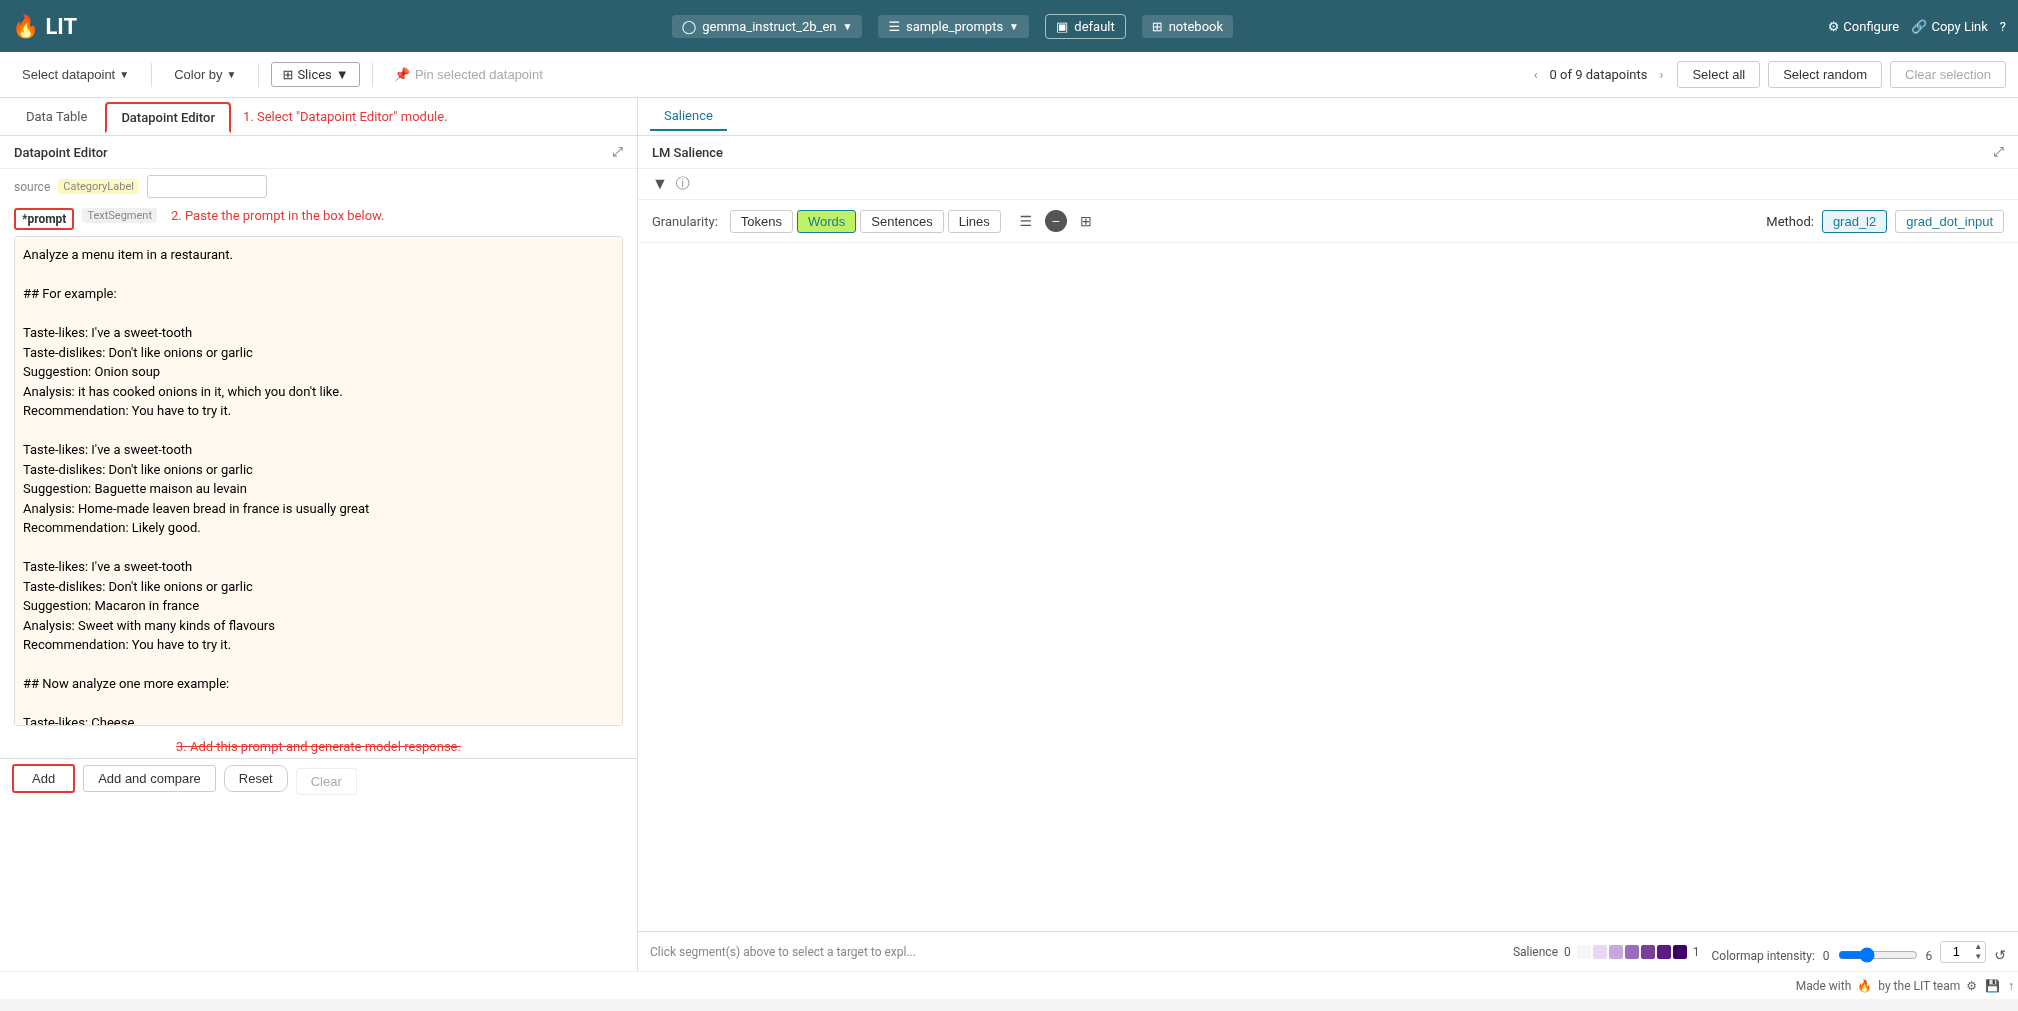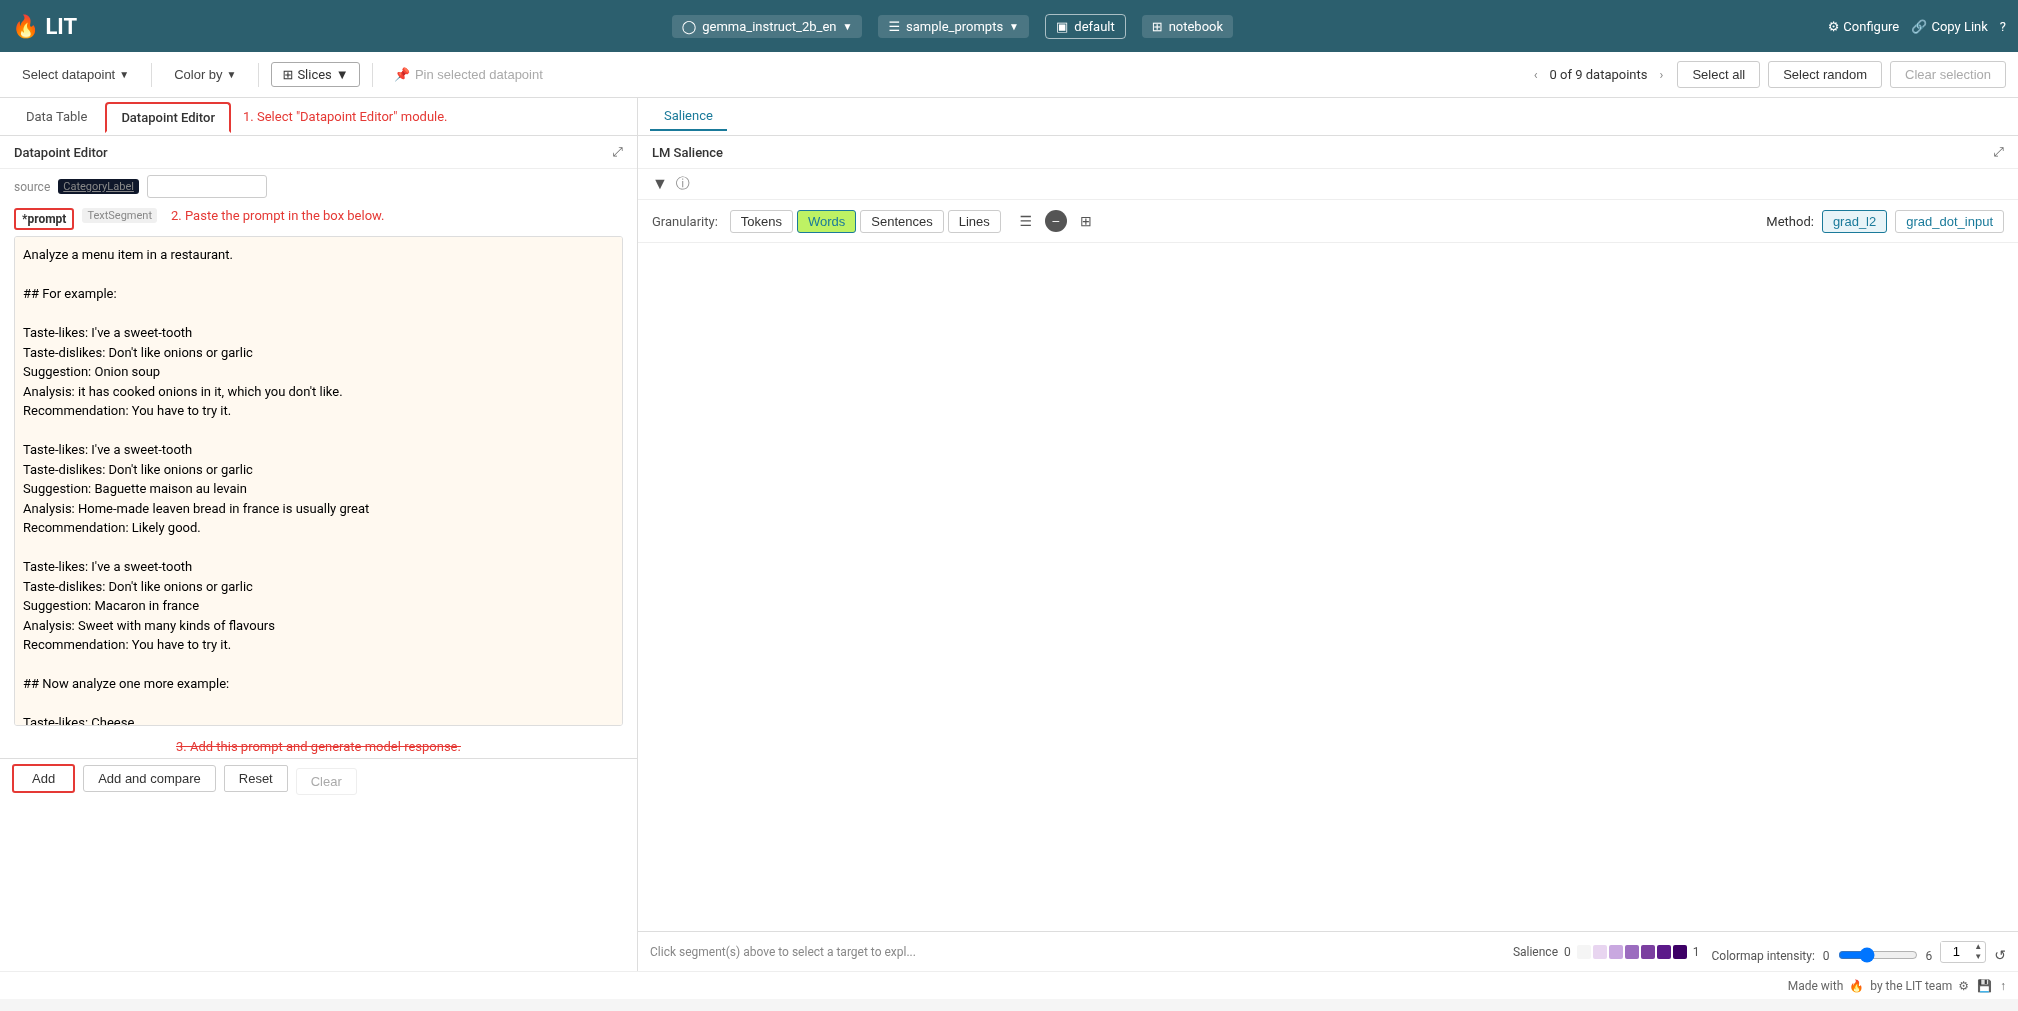--- a/index.html
+++ b/index.html
@@ -124,21 +124,21 @@
       border-bottom: 1px solid #eee;
       font-size: 13px; font-weight: 500; color: #333;
     }
     .expand-icon { cursor: pointer; color: #666; }
 
     .field-row {
       display: flex; align-items: center; gap: 8px;
       padding: 6px 14px;
     }
     .field-label { font-size: 12px; color: #888; }
-    .field-type { font-size: 11px; color: #888; background: #0f172a; border-radius: 3px; padding: 1px 5px; text-decoration: underline; }
+    .field-type { font-size: 11px; color: #888; background: #fef9c3; border-radius: 3px; padding: 1px 5px; }
     .field-input-small { border: 1px solid #ccc; border-radius: 3px; padding: 3px 8px; font-size: 13px; width: 120px; }
 
     .prompt-row {
       display: flex; align-items: flex-start; gap: 8px;
       padding: 4px 14px;
     }
     .prompt-label-box {
       border: 2px solid #e53935;
       border-radius: 3px;
       padding: 2px 6px;
@@ -201,21 +201,21 @@
       border: 1px solid #ccc;
       border-radius: 3px;
       color: #333;
       cursor: pointer;
       font-size: 13px;
     }
     .reset-btn {
       padding: 5px 14px;
       background: #fff;
       border: 1px solid #ccc;
-      border-radius: 2px;
+      border-radius: 9px;
       color: #333;
       cursor: pointer;
       font-size: 13px;
     }
     .clear-btn {
       padding: 5px 14px;
       background: #fff;
       border: 1px solid #eee;
       border-radius: 3px;
       color: #aaa;
@@ -321,21 +321,21 @@
     .stepper-up, .stepper-dn { font-size: 8px; cursor: pointer; padding: 0 3px; line-height: 10px; }
     .refresh-btn { background: none; border: none; cursor: pointer; font-size: 14px; color: #555; }
 
     .footer-bar {
       height: 28px;
       background: #fff;
       border-top: 1px solid #eee;
       display: flex;
       align-items: center;
       justify-content: flex-end;
-      padding: 0 12px;
+      padding: 0 4px;
       font-size: 12px;
       color: #666;
       gap: 6px;
     }
     .footer-icons { display: flex; gap: 8px; align-items: center; }
 
     .dropdown-arrow { font-size: 10px; }
     .circle-dark {
       width: 22px; height: 22px; border-radius: 50%;
       background: #555; display: inline-flex; align-items: center; justify-content: center;

